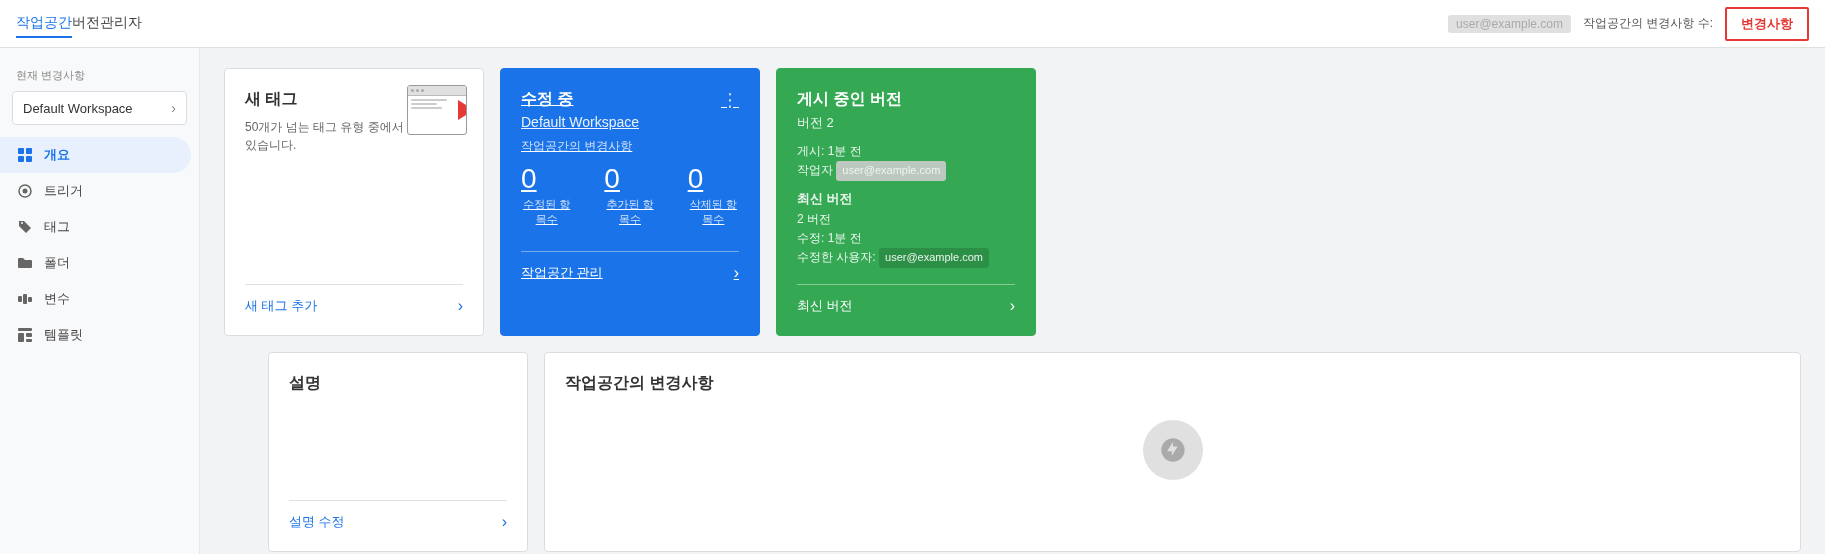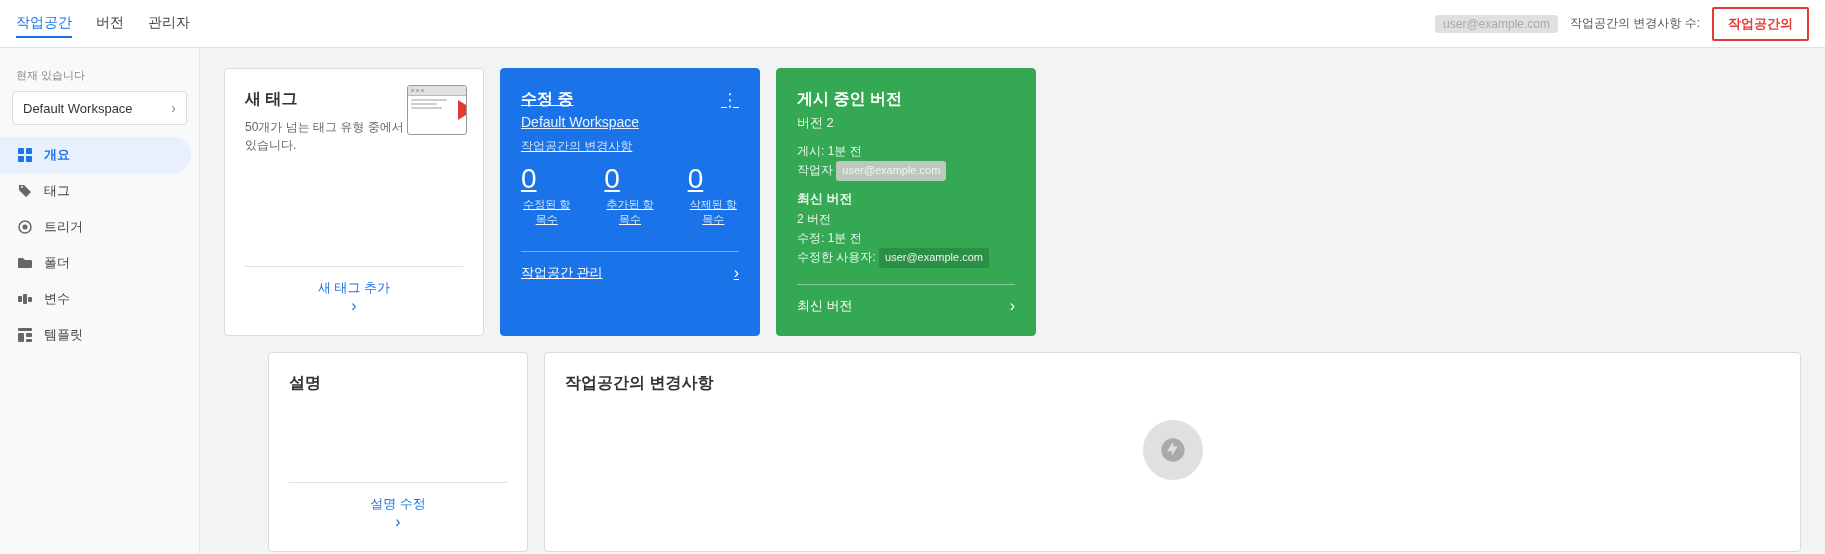--- a/index.html
+++ b/index.html
@@ -4,21 +4,21 @@
   <style>
     * { box-sizing: border-box; margin: 0; padding: 0; }
     body { font-family: 'Malgun Gothic', 'Apple SD Gothic Neo', sans-serif; background: #f1f3f4; font-size: 13px; color: #333; }
 
     
     .top-nav {
       display: flex; align-items: center; background: #fff;
       border-bottom: 1px solid #e0e0e0; height: 48px; padding: 0 16px;
       position: relative;
     }
-    .top-nav-left { display: flex; gap: 24px; }
+    .top-nav-left { display: flex; }
     .top-nav-item {
       font-size: 14px; color: #444; cursor: pointer; padding: 4px 0;
       border-bottom: 2px solid transparent;
     }
     .top-nav-item.active { color: #1a73e8; border-bottom: 2px solid #1a73e8; }
     .top-nav-right { margin-left: auto; display: flex; align-items: center; gap: 12px; }
     .user-info { color: #aaa; font-size: 12px; background: #e0e0e0; border-radius: 3px; padding: 2px 8px; }
     .workspace-change-text { font-size: 12px; color: #555; }
     .preview-button {
       border: 2px solid #e53935; color: #e53935; background: #fff;
@@ -67,21 +67,21 @@
     
     .card-new-tag .card-title { font-size: 16px; font-weight: 600; color: #333; margin-bottom: 8px; }
     .card-new-tag .card-desc { font-size: 12px; color: #666; margin-bottom: auto; line-height: 1.5; }
     .card-new-tag .card-image {
       position: absolute; top: 16px; right: 16px;
       width: 60px; height: 50px;
     }
     .card-link {
       display: flex; align-items: center; justify-content: space-between;
       border-top: 1px solid #e0e0e0; padding-top: 12px; margin-top: 16px;
-      color: #1a73e8; font-size: 13px; cursor: pointer; font-weight: 500; flex-direction: column;
+      color: #1a73e8; font-size: 13px; cursor: pointer; font-weight: 500;
     }
     .card-link-white {
       display: flex; align-items: center; justify-content: space-between;
       border-top: 1px solid rgba(255,255,255,0.4); padding-top: 12px; margin-top: 16px;
       color: #fff; font-size: 13px; cursor: pointer; font-weight: 500;
     }
 
     
     .card-editing .editing-header { display: flex; justify-content: space-between; align-items: flex-start; }
     .card-editing .card-title { font-size: 16px; font-weight: 600; margin-bottom: 4px; }
@@ -152,62 +152,62 @@
 
 <nav class="top-nav">
   <div class="top-nav-left">
     <span class="top-nav-item active">작업공간</span>
     <span class="top-nav-item">버전</span>
     <span class="top-nav-item">관리자</span>
   </div>
   <div class="top-nav-right">
     <span class="user-info">user@example.com</span>
     <span class="workspace-change-text">작업공간의 변경사항 수:</span>
-    <button class="preview-button">작업공간의</button>
+    <button class="preview-button">변경사항</button>
   </div>
 </nav>
 
 <div class="layout">
 
   <aside class="sidebar">
-    <div class="sidebar-section-label">현재 있습니다</div>
+    <div class="sidebar-section-label">현재 변경사항</div>
     <div class="workspace-selector">
       <span>Default Workspace</span>
       <span class="chevron">›</span>
     </div>
 
     <div class="sidebar-item active">
       <span class="sidebar-icon">
         <svg width="16" height="16" viewBox="0 0 16 16" fill="currentColor">
           <rect x="1" y="1" width="6" height="6" rx="1"></rect>
             <rect x="9" y="1" width="6" height="6" rx="1"></rect>
           <rect x="1" y="9" width="6" height="6" rx="1"></rect>
             <rect x="9" y="9" width="6" height="6" rx="1"></rect>
         </svg>
       </span>
       <span>개요</span>
     </div>
 
     <div class="sidebar-item">
       <span class="sidebar-icon">
         <svg width="16" height="16" viewBox="0 0 16 16" fill="currentColor">
-          <path d="M2 2h5l7 7-5 5-7-7V2zm2 2a1 1 0 1 0 2 0 1 1 0 0 0-2 0z"></path>
-        </svg>
-      </span>
-      <span>태그</span>
-    </div>
-
-    <div class="sidebar-item">
-      <span class="sidebar-icon">
-        <svg width="16" height="16" viewBox="0 0 16 16" fill="currentColor">
           <circle cx="8" cy="8" r="6" fill="none" stroke="currentColor" stroke-width="1.5"></circle>
           <circle cx="8" cy="8" r="2.5"></circle>
         </svg>
       </span>
       <span>트리거</span>
+    </div>
+
+    <div class="sidebar-item">
+      <span class="sidebar-icon">
+        <svg width="16" height="16" viewBox="0 0 16 16" fill="currentColor">
+          <path d="M2 2h5l7 7-5 5-7-7V2zm2 2a1 1 0 1 0 2 0 1 1 0 0 0-2 0z"></path>
+        </svg>
+      </span>
+      <span>태그</span>
     </div>
 
     <div class="sidebar-item">
       <span class="sidebar-icon">
         <svg width="16" height="16" viewBox="0 0 16 16" fill="currentColor">
           <path d="M1 4a1 1 0 0 1 1-1h4l2 2h6a1 1 0 0 1 1 1v6a1 1 0 0 1-1 1H2a1 1 0 0 1-1-1V4z"></path>
         </svg>
       </span>
       <span>폴더</span>
     </div>

